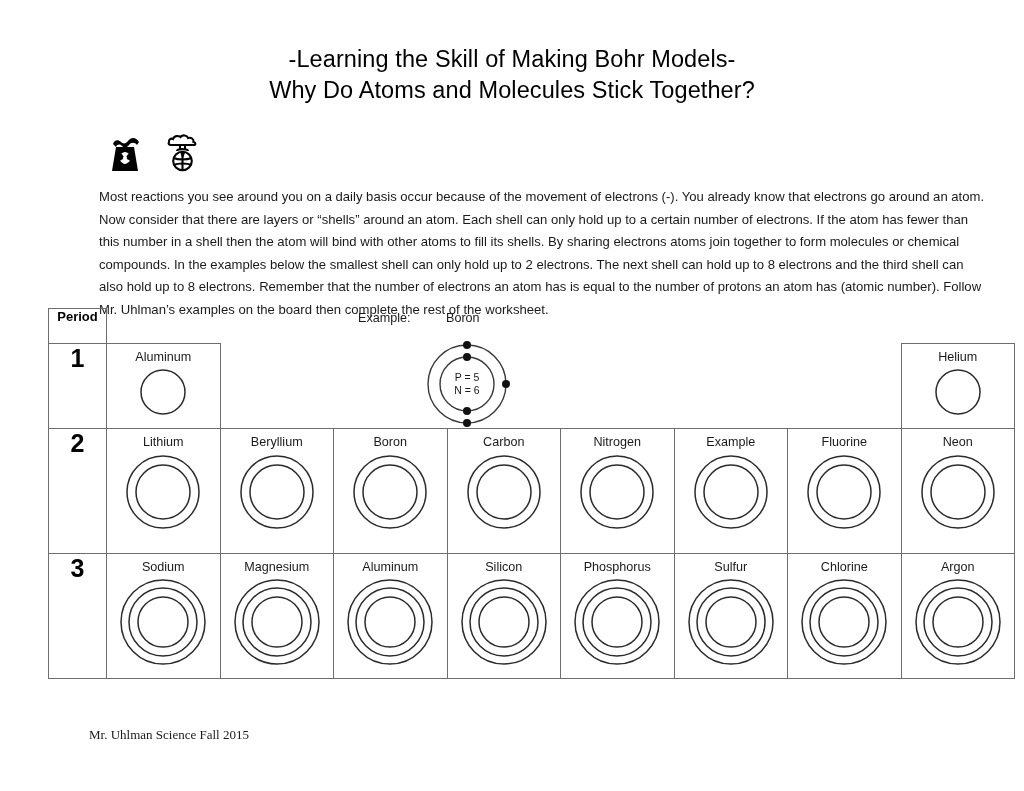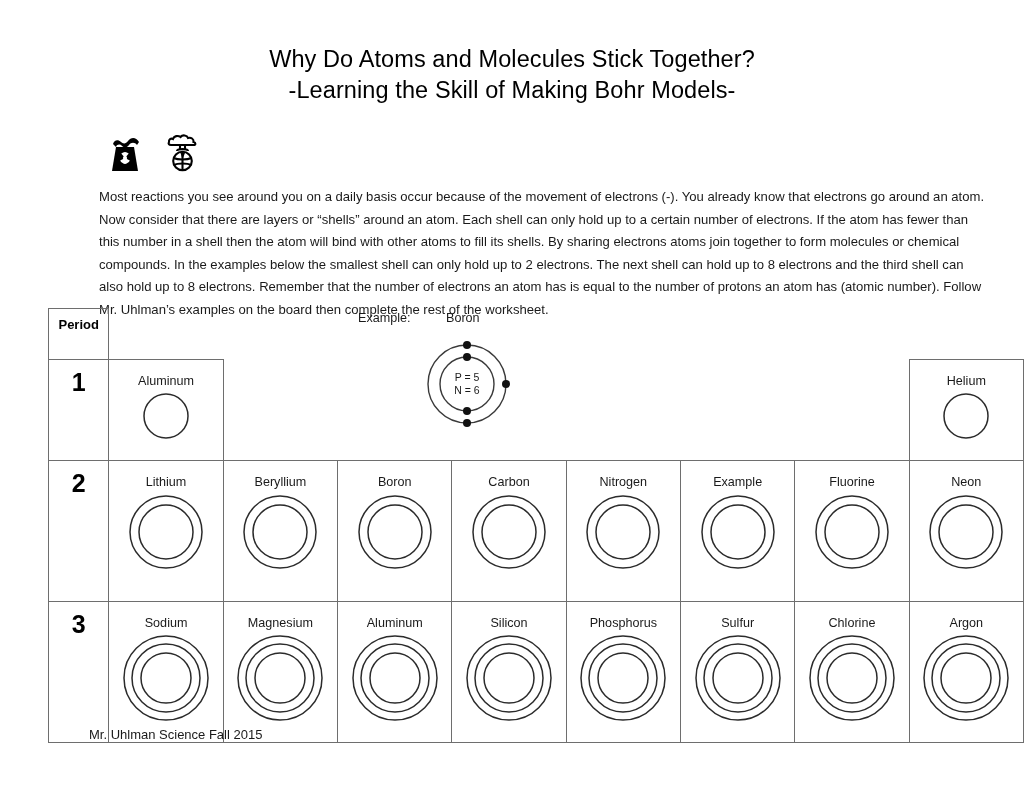--- a/index.html
+++ b/index.html
@@ -97,21 +97,21 @@
   
   .sheet-table {
     position: absolute;
     left: 48px;
     top: 308px;
     border-collapse: collapse;
     table-layout: fixed;
   }
   .sheet-table td {
     border: 1px solid #6e6e6e;
-    padding: 8px;
+    padding: 0;
     vertical-align: top;
     background: transparent;
   }
   td.no-cell {
     border: none;
   }
   .period-head {
     width: 57px;
     height: 34px;
     text-align: center;
@@ -150,28 +150,29 @@
   .row2 .elem-cell, .row2 .period-num { height: 124px; }
   .row3 .elem-cell, .row3 .period-num { height: 124px; }
 
   
   .footer-note {
     position: absolute;
     top: 727px;
     left: 89px;
     font-size: 13px;
     color: #1a1a1a;
+    font-family: Liberation Serif, serif;
   }
 </style>
 </head>
 <body>
 
 <div class="title-block">
+  <div class="title-line">-Learning the Skill of Making Bohr Models-</div>
   <div class="title-line">Why Do Atoms and Molecules Stick Together?</div>
-  <div class="title-line">-Learning the Skill of Making Bohr Models-</div>
 </div>
 
 <div class="intro-row">
   <div class="icon-pair">
     <span>
       <svg width="42" height="40" viewBox="0 0 42 40">
         <path d="M12 14 L8 38 L34 38 L30 14 Z" fill="#000"></path>
         <path d="M12 14 C13 11 16 11 18 13 C20 15 23 15 25 12 C27 9 31 9 33 12 L35 9 C32 4 27 4 24 8 C22 11 19 11 17 9 C14 6 10 7 9 11 Z" fill="#000"></path>
         <circle cx="21" cy="25" r="2.1" fill="#fff"></circle>
         <path d="M21 25 L17.3 20.6 A5.7 5.7 0 0 1 24.7 20.6 Z" fill="#fff"></path>

